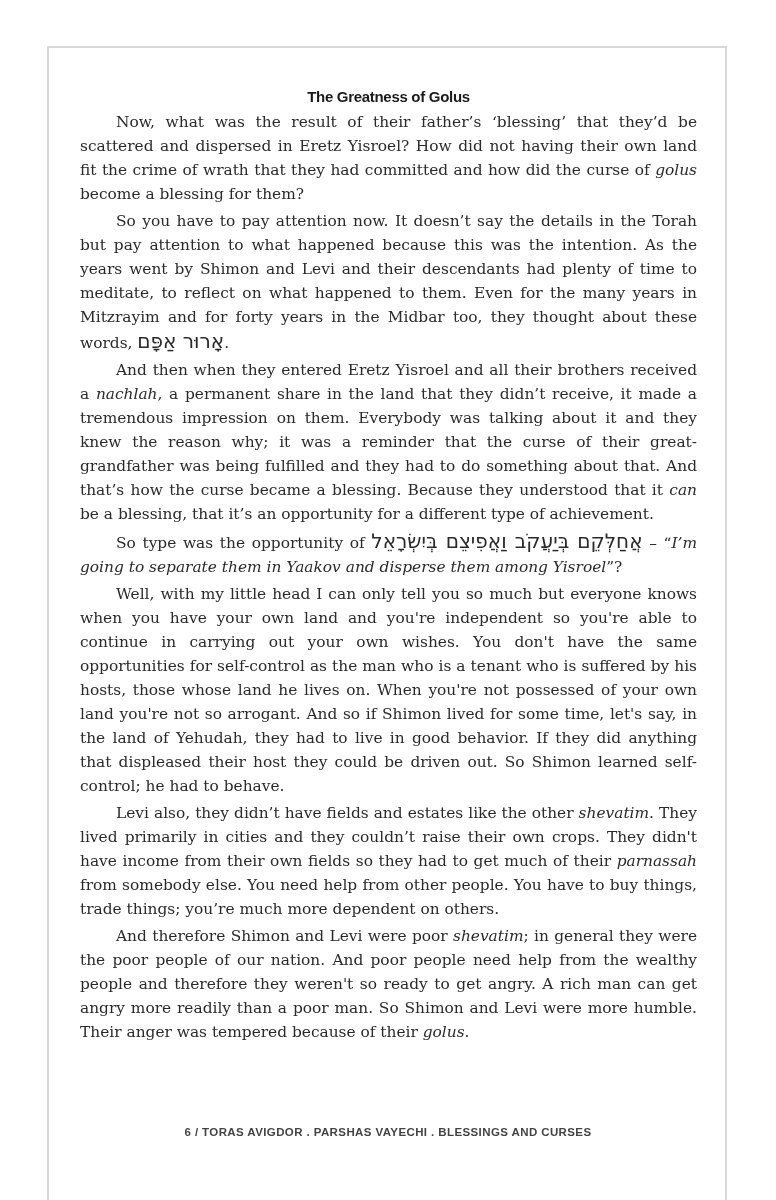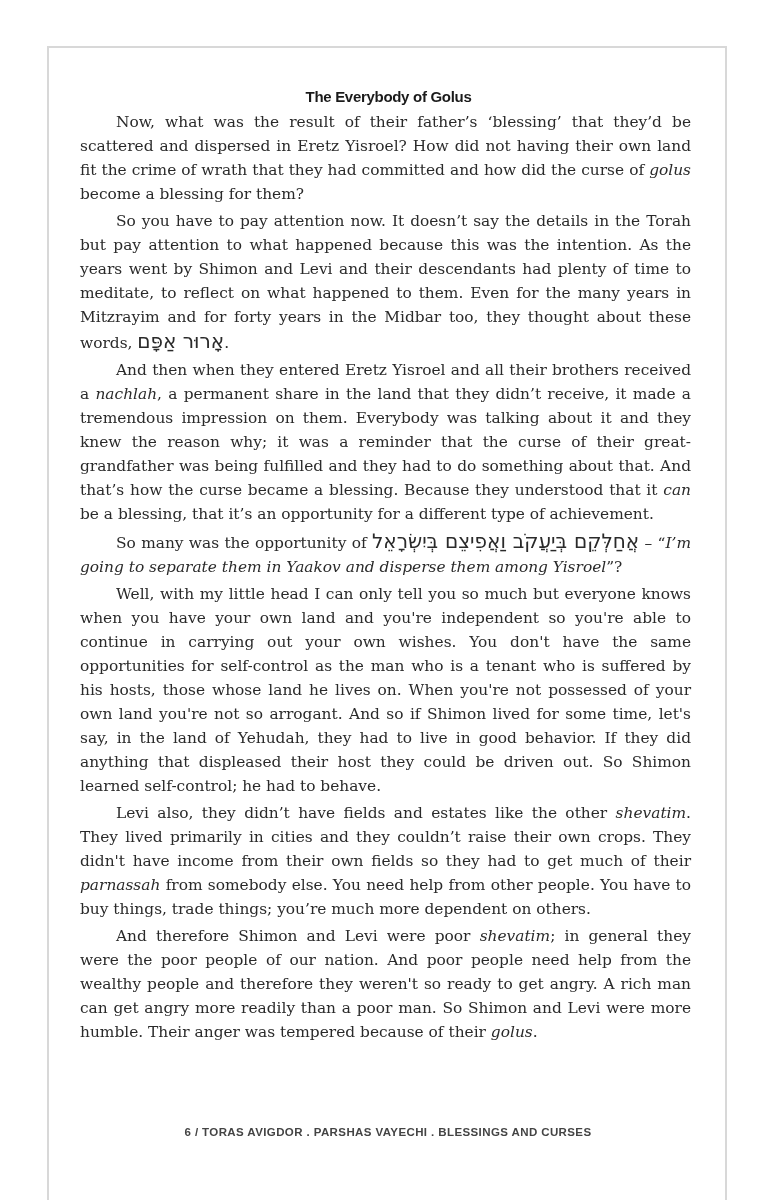--- a/index.html
+++ b/index.html
@@ -1,37 +1,37 @@
 <!DOCTYPE html>
 <html><head>
 <meta charset="utf-8">
 <style>
   html,body{margin:0;padding:0;background:#fff;}
   body{width:776px;height:1200px;position:relative;overflow:hidden;}
   .page{position:absolute;left:47px;top:46px;width:680px;height:1180px;border:2px solid #d8d8d8;border-bottom:none;box-sizing:border-box;background:#fff;}
   .content{position:absolute;left:80px;top:84px;width:617px;font-family:"DejaVu Serif","Liberation Serif",serif;font-size:15.4px;line-height:24px;color:#2a2a2a;}
   h2{font-family:"Liberation Sans","DejaVu Sans",sans-serif;font-weight:bold;font-size:15px;text-align:center;margin:0;line-height:26px;color:#1a1a1a;letter-spacing:-0.3px;}
-  p{margin:0 6px 3px 0;text-align:justify;text-indent:36px;}
+  p{margin:0 0 3px 0;text-align:justify;text-indent:36px;}
   .he{font-family:"DejaVu Sans",sans-serif;font-size:20px;}
   .footer{position:absolute;left:0;width:776px;top:1126px;text-align:center;font-family:"Liberation Sans","DejaVu Sans",sans-serif;font-weight:bold;font-size:11.5px;color:#444;letter-spacing:0.4px;}
 </style>
 </head>
 <body>
 
 <div class="page"></div>
 
 <div class="content">
   <section>
-    <h2>The Everybody of Golus</h2>
+    <h2>The Greatness of Golus</h2>
     <p><span>Now, what was the result of their father’s ‘blessing’ that they’d be scattered and dispersed in Eretz Yisroel? How did not having their own land fit the crime of wrath that they had committed and how did the curse of </span><em>golus</em><span> become a blessing for them?</span></p>
     <p><span>So you have to pay attention now. It doesn’t say the details in the Torah but pay attention to what happened because this was the intention. As the years went by Shimon and Levi and their descendants had plenty of time to meditate, to reflect on what happened to them. Even for the many years in Mitzrayim and for forty years in the Midbar too, they thought about these words, </span><span class="he" dir="rtl">אָרוּר אַפָּם</span><span>.</span></p>
     <p><span>And then when they entered Eretz Yisroel and all their brothers received a </span><em>nachlah</em><span>, a permanent share in the land that they didn’t receive, it made a tremendous impression on them. Everybody was talking about it and they knew the reason why; it was a reminder that the curse of their great-grandfather was being fulfilled and they had to do something about that. And that’s how the curse became a blessing. Because they understood that it </span><em>can</em><span> be a blessing, that it’s an opportunity for a different type of achievement.</span></p>
   </section>
   <section>
-    <p><span>So many was the opportunity of </span><span class="he" dir="rtl">אֲחַלְּקֵם בְּיַעֲקֹב וַאֲפִיצֵם בְּיִשְׂרָאֵל</span><span> – “</span><em>I’m going to separate them in Yaakov and disperse them among Yisroel</em><span>”?</span></p>
+    <p><span>So type was the opportunity of </span><span class="he" dir="rtl">אֲחַלְּקֵם בְּיַעֲקֹב וַאֲפִיצֵם בְּיִשְׂרָאֵל</span><span> – “</span><em>I’m going to separate them in Yaakov and disperse them among Yisroel</em><span>”?</span></p>
     <p><span>Well, with my little head I can only tell you so much but everyone knows when you have your own land and you're independent so you're able to continue in carrying out your own wishes. You don't have the same opportunities for self-control as the man who is a tenant who is suffered by his hosts, those whose land he lives on. When you're not possessed of your own land you're not so arrogant. And so if Shimon lived for some time, let's say, in the land of Yehudah, they had to live in good behavior. If they did anything that displeased their host they could be driven out. So Shimon learned self-control; he had to behave.</span></p>
     <p><span>Levi also, they didn’t have fields and estates like the other </span><em>shevatim</em><span>. They lived primarily in cities and they couldn’t raise their own crops. They didn't have income from their own fields so they had to get much of their </span><em>parnassah</em><span> from somebody else. You need help from other people. You have to buy things, trade things; you’re much more dependent on others.</span></p>
   </section>
   <section>
     <p><span>And therefore Shimon and Levi were poor </span><em>shevatim</em><span>; in general they were the poor people of our nation. And poor people need help from the wealthy people and therefore they weren't so ready to get angry. A rich man can get angry more readily than a poor man. So Shimon and Levi were more humble. Their anger was tempered because of their </span><em>golus</em><span>.</span></p>
   </section>
 </div>
 
 <div class="footer">6 / TORAS AVIGDOR . PARSHAS VAYECHI . BLESSINGS AND CURSES</div>
 

